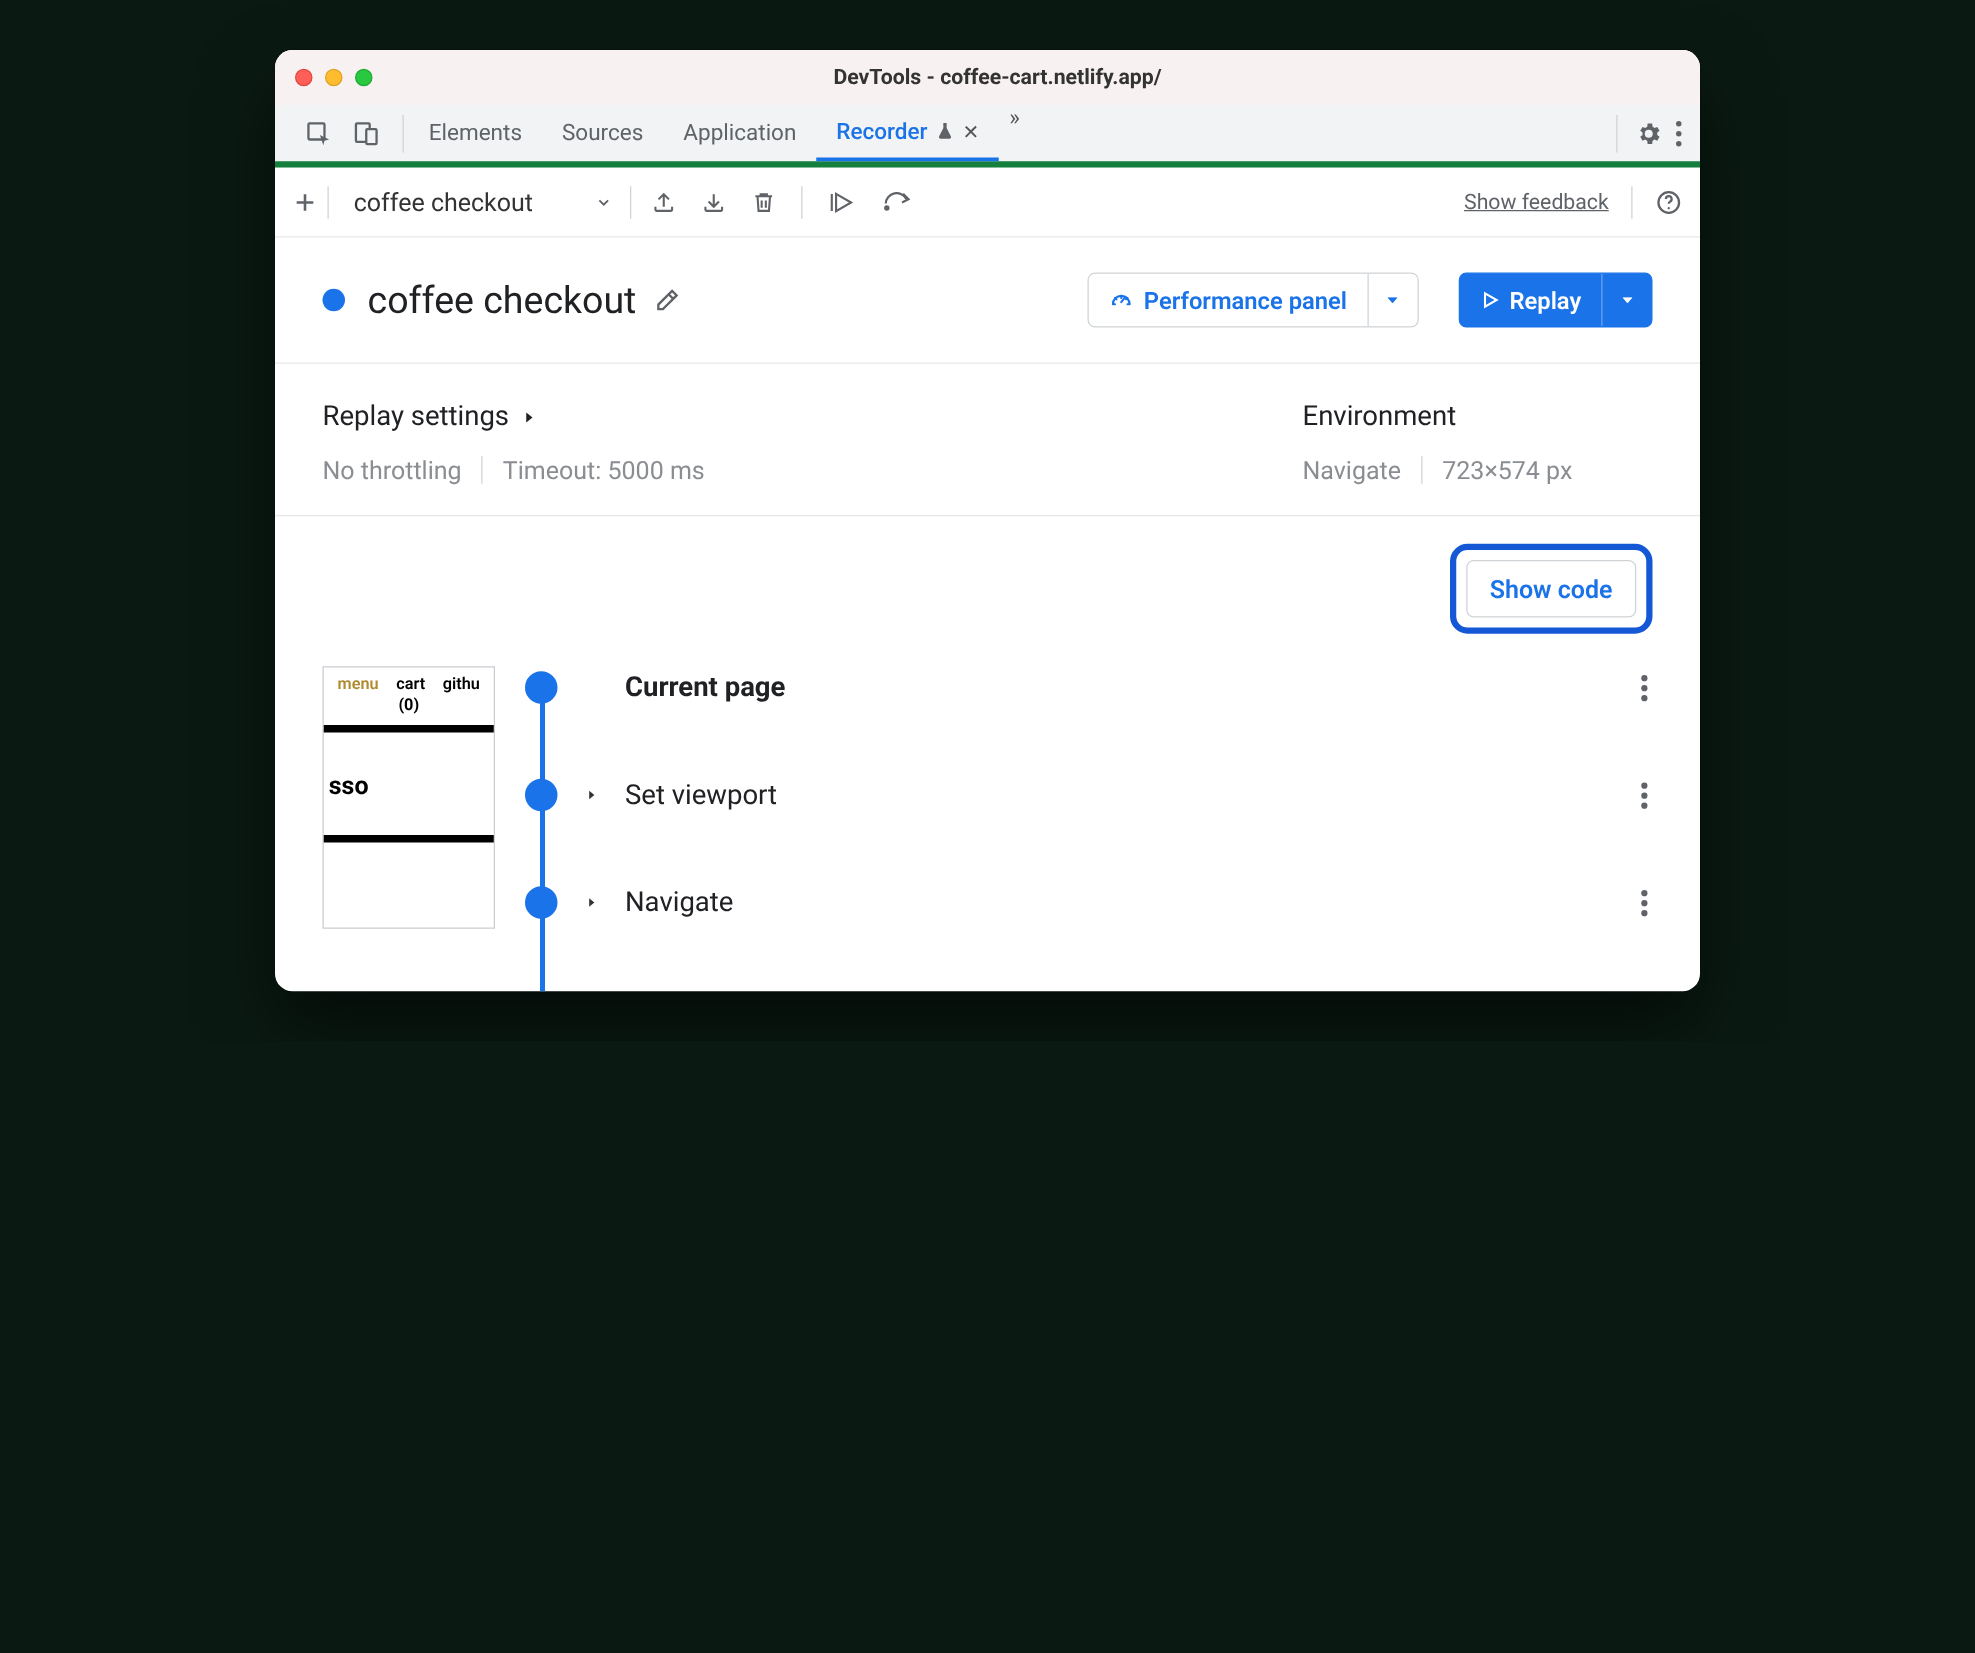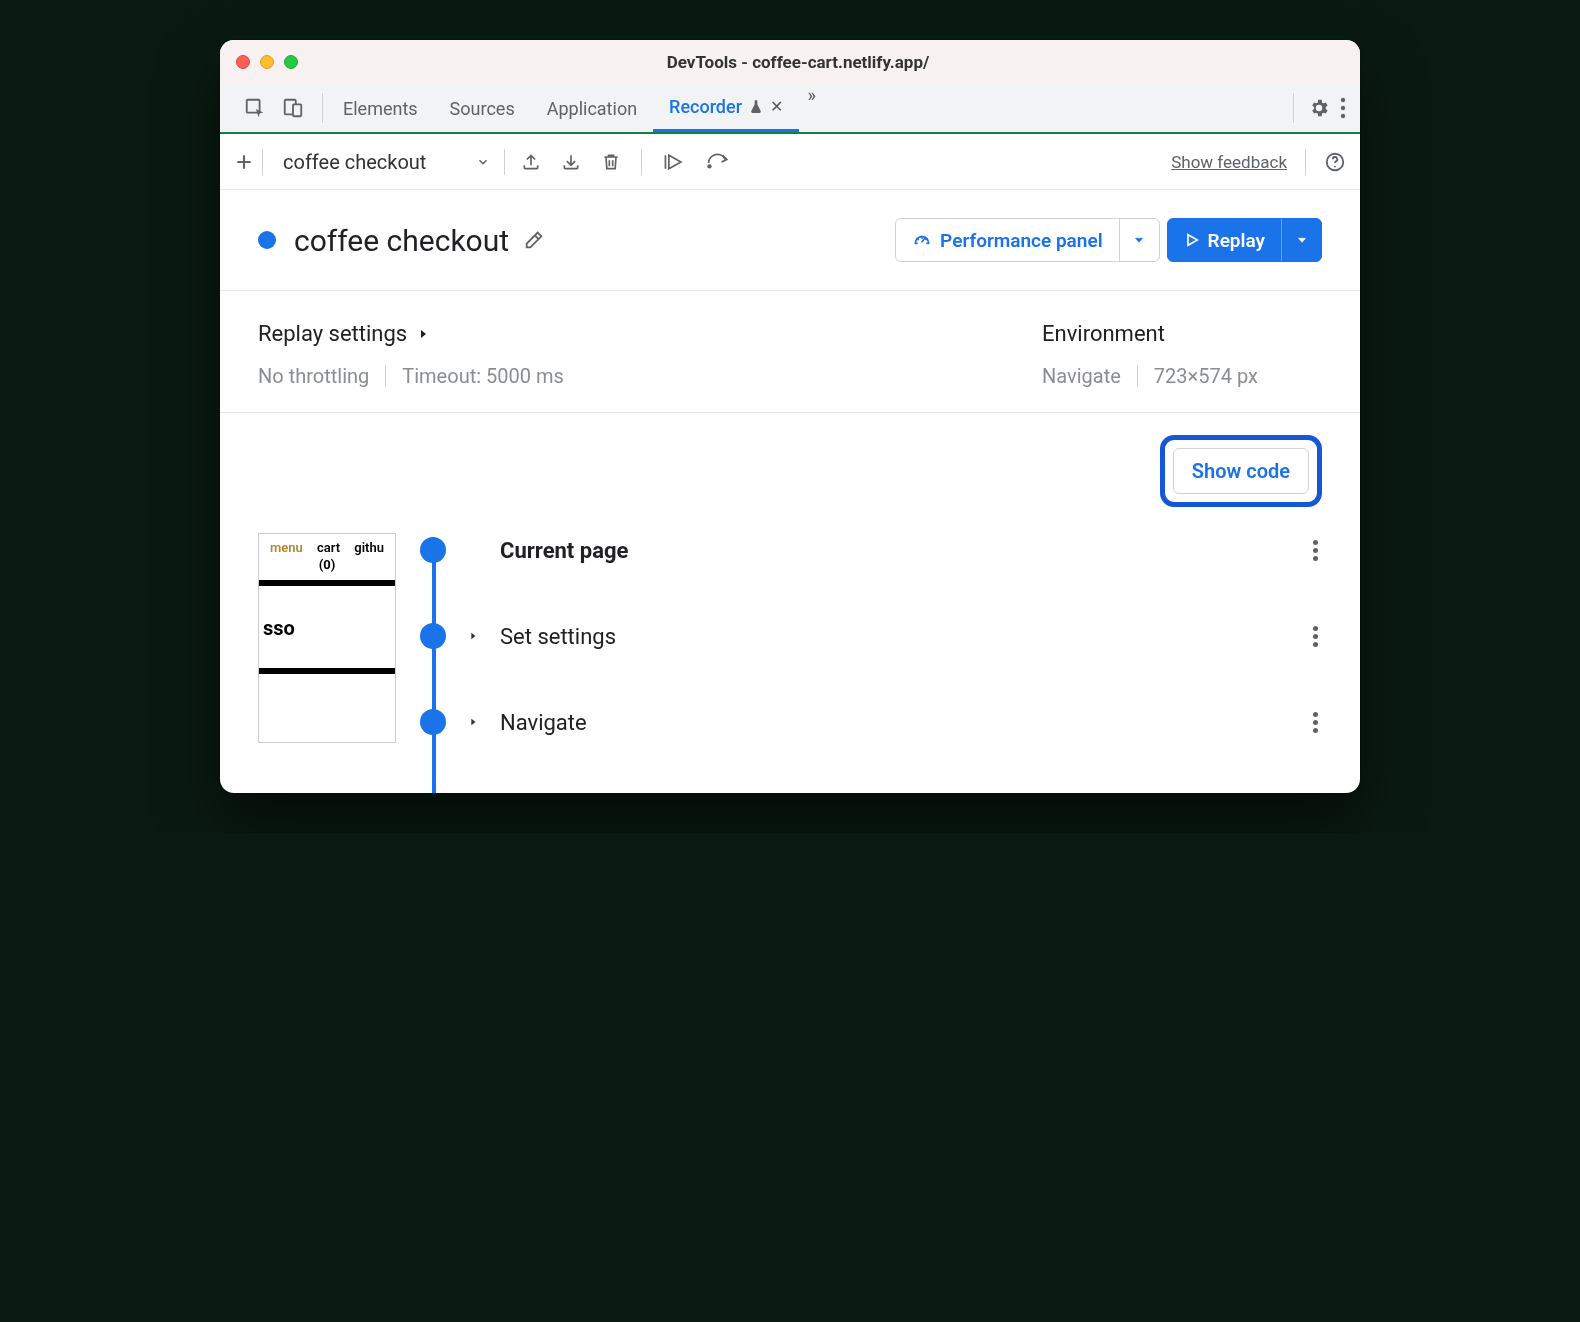--- a/index.html
+++ b/index.html
@@ -31,21 +31,21 @@
   .tl-yellow { background: #febc2e; border: 1px solid #dfa023; }
   .tl-green { background: #28c840; border: 1px solid #1faa33; }
   .title-text {
     position: absolute; left: 16px; right: 0; text-align: center;
     font-weight: 700; font-size: 17px; color: #333; pointer-events: none;
   }
 
   .tabbar {
     height: 50px;
     background: #f1f3f4;
-    border-bottom: 2px solid #15803d;
+    border-bottom: 5px solid #15803d;
     display: flex;
     align-items: stretch;
     padding-left: 10px;
   }
   .tb-left-icons { display: flex; align-items: center; gap: 16px; padding: 0 14px; }
   .vsep { width: 1px; background: #cfd2d4; height: 30px; margin: 0 4px; align-self: center;}
   .tabs { display: flex; align-items: stretch; }
   .tab {
     display: flex; align-items: center; gap: 6px;
     padding: 0 16px; font-size: 18px; color: #5f6368;
@@ -72,21 +72,21 @@
   .vsep2 { width: 1px; background:#cfd2d4; height: 26px; }
   .tb2-right { margin-left: auto; display: flex; align-items: center; gap: 18px;}
   .link-underline { color:#5f6368; text-decoration: underline; font-size: 17px; }
 
   .panel { padding: 0 38px; }
   .header-row {
     display: flex; align-items: center; padding: 28px 0;
   }
   .blue-dot { width: 18px; height: 18px; border-radius: 50%; background:#1a73e8; margin-right: 18px;}
   .rec-title { font-size: 30px; color:#202124; margin-right: 14px;}
-  .header-actions { margin-left: auto; display: flex; align-items: center; gap: 7px;}
+  .header-actions { margin-left: auto; display: flex; align-items: center; gap: 32px;}
 
   .split-btn {
     display: flex; align-items: stretch; height: 44px;
     border: 1px solid #d0d3d6; border-radius: 6px; overflow: hidden;
   }
   .split-btn.primary { background:#1a73e8; border-color:#1a73e8; }
   .split-main {
     display: flex; align-items: center; gap: 8px;
     padding: 0 16px; font-size: 19px; font-weight: 600;
   }
@@ -412,21 +412,21 @@
             </div>
         </div>
 
         <div class="step-row">
           <div class="step-dot"></div>
           <div class="step-caret">
             <svg width="10" height="12" viewBox="0 0 24 24" fill="#333">
                 <path d="M8 4l10 8L8 20z"></path>
               </svg>
           </div>
-          <div class="step-label">Set settings</div>
+          <div class="step-label">Set viewport</div>
           <div class="step-more">
               <span></span>
               <span></span>
               <span></span>
             </div>
         </div>
 
         <div class="step-row" style="padding-bottom:30px">
           <div class="step-dot"></div>
           <div class="step-caret">

